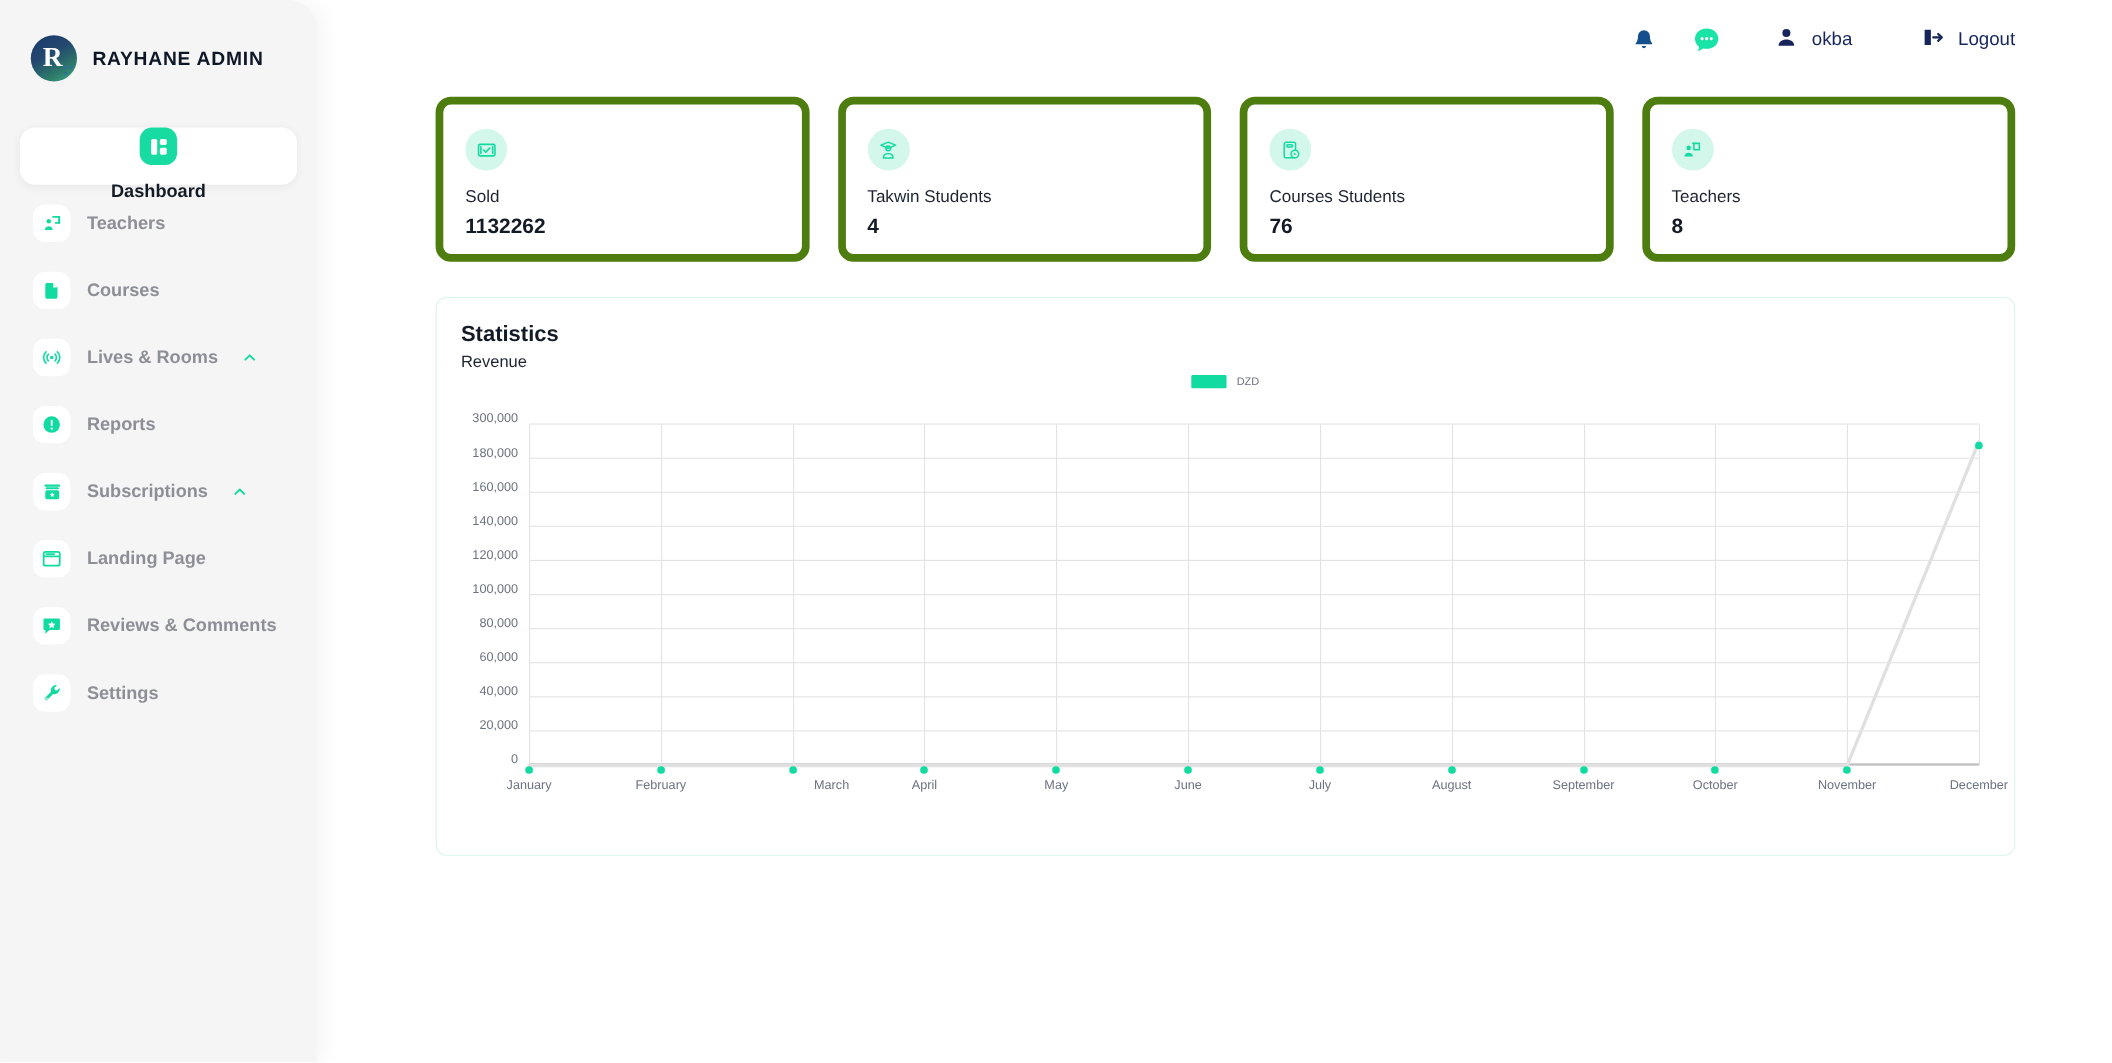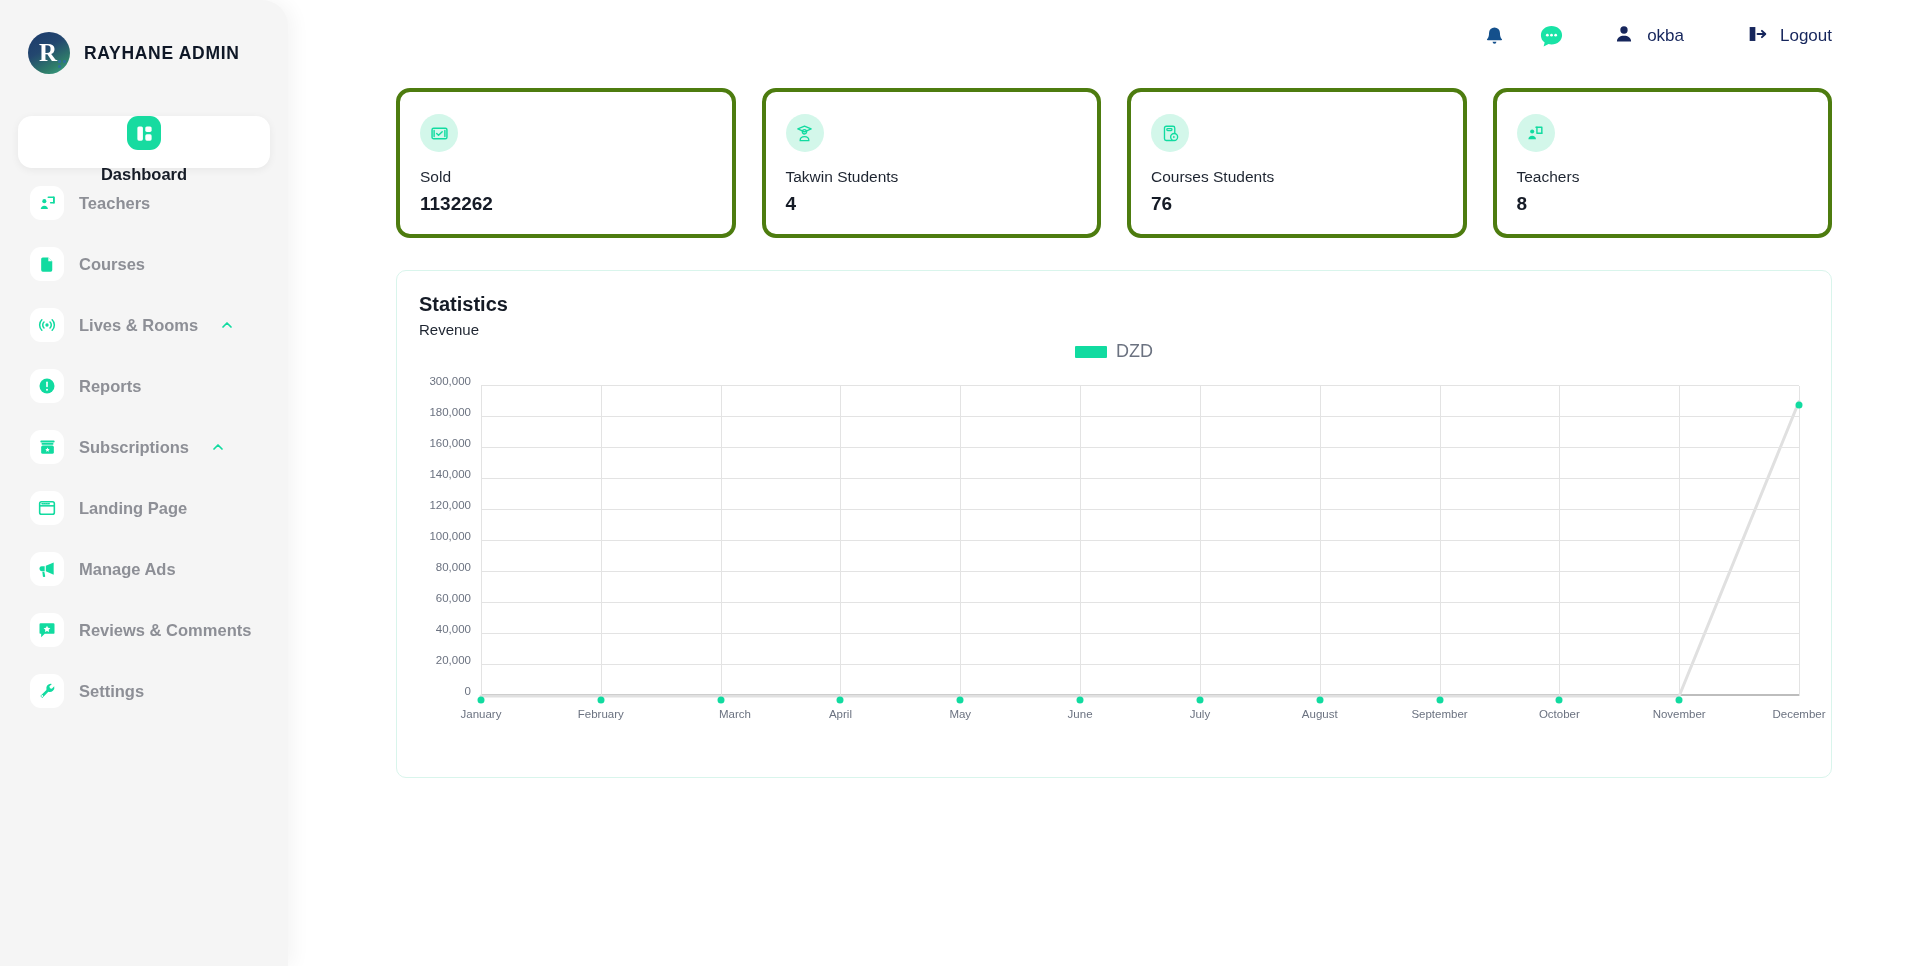--- a/index.html
+++ b/index.html
@@ -86,21 +86,21 @@
   .tb-user-name { font-size: 17px; color: #16265c; font-weight: 500; }
   .tb-logout { display: flex; align-items: center; gap: 12px; cursor: pointer; }
   .tb-logout-label { font-size: 17px; color: #16265c; font-weight: 500; }
 
   .content { padding: 16px 88px 0 108px; }
 
   
   .cards { display: flex; gap: 26px; }
   .card {
     flex: 1; height: 150px;
-    border: 4px solid #4d7c0f; border-radius: 14px;
+    border: 7px solid #4d7c0f; border-radius: 14px;
     background: #fff; padding: 22px 20px 0 20px;
   }
   .card-icon {
     width: 38px; height: 38px; border-radius: 50%;
     background: #d3f7ea; display: flex; align-items: center; justify-content: center;
   }
   .card-label { margin-top: 16px; font-size: 15.5px; color: #1d2430; }
   .card-value { margin-top: 7px; font-size: 19px; font-weight: 700; color: #151b26; }
 
   
@@ -111,21 +111,21 @@
     height: 508px; position: relative;
   }
   .panel-title { font-size: 20px; font-weight: 700; color: #151b26; }
   .panel-sub { font-size: 15px; color: #1d2430; margin-top: 5px; }
 
   .legend {
     position: absolute; top: 70px; left: 0; right: 0;
     display: flex; justify-content: center; align-items: center; gap: 9px;
   }
   .legend-swatch { width: 32px; height: 12px; background: #11dba0; border-radius: 1px; }
-  .legend-label { font-size: 18px; color: #6b7280; }
+  .legend-label { font-size: 10px; color: #6b7280; }
 
   .chart { position: relative; margin-top: 40px; height: 360px; }
   .plot {
     position: absolute; left: 62px; right: 8px; top: 8px; bottom: 42px;
   }
   .grid-h, .grid-v { position: absolute; background: #e3e3e3; }
   .grid-h { left: 0; right: 0; height: 1px; }
   .grid-v { top: 0; bottom: 0; width: 1px; }
   .axis-base { position: absolute; left: 0; right: 0; bottom: 0; height: 2px; background: #bdbdbd; }
   .ytick {
@@ -248,30 +248,20 @@
         <span class="nav-icon">
           <svg width="20" height="20" viewBox="0 0 24 24" fill="none" stroke="#11dba0" stroke-width="1.9">
               <rect x="3.2" y="4.5" width="17.6" height="15" rx="2.2"></rect>
               <path d="M3.2 9.4h17.6"></path>
               <path d="M6 6.9h9" stroke-dasharray="1.2 1.3" stroke-linecap="round"></path>
             </svg>
         </span>
         <span>Landing Page</span>
       </div>
 
-      <div class="nav-item">
-        <span class="nav-icon">
-          <svg width="20" height="20" viewBox="0 0 24 24" fill="#11dba0">
-              <path d="M20 4.2v14.6l-9.4-4V8.2z"></path>
-              <path d="M9.2 8.6H5.6A2.6 2.6 0 0 0 3 11.2v.8a2.6 2.6 0 0 0 2.6 2.6h3.6z"></path>
-              <path d="M6.4 15.2h2.4l1 5.1a1 1 0 0 1-1 1.2H8a1 1 0 0 1-1-.8z"></path>
-            </svg>
-        </span>
-        <span>Manage Ads</span>
-      </div>
 
       <div class="nav-item">
         <span class="nav-icon">
           <svg width="20" height="20" viewBox="0 0 24 24" fill="#11dba0">
               <path d="M4.4 4h15.2a1.4 1.4 0 0 1 1.4 1.4v9.8a1.4 1.4 0 0 1-1.4 1.4H9.3L5 20.6V16.6H4.4A1.4 1.4 0 0 1 3 15.2V5.4A1.4 1.4 0 0 1 4.4 4z"></path>
               <path d="M12 6.8l1.25 2.55 2.8.4-2.03 1.97.48 2.8L12 13.2l-2.5 1.32.48-2.8L7.95 9.75l2.8-.4z" fill="#fff"></path>
             </svg>
         </span>
         <span>Reviews &amp; Comments</span>
       </div>
@@ -418,21 +408,21 @@
               <div class="ytick" style="bottom: 241px;">160,000</div>
               <div class="grid-h" style="bottom: 279px;"></div>
               <div class="ytick" style="bottom: 272px;">180,000</div>
               <div class="grid-h" style="bottom: 310px;"></div>
               <div class="ytick" style="bottom: 303px;">300,000</div>
               <div class="grid-v" style="left: 0px;"></div>
               <div class="xtick" style="left: 0px;">January</div>
               <div class="grid-v" style="left: 119.818px;"></div>
               <div class="xtick" style="left: 119.818px;">February</div>
               <div class="grid-v" style="left: 239.636px;"></div>
-              <div class="xtick" style="left: 230px; padding-left: 48px;">March</div>
+              <div class="xtick" style="left: 251px; padding-left: 48px;">March</div>
               <div class="grid-v" style="left: 359.455px;"></div>
               <div class="xtick" style="left: 359.455px;">April</div>
               <div class="grid-v" style="left: 479.273px;"></div>
               <div class="xtick" style="left: 479.273px;">May</div>
               <div class="grid-v" style="left: 599.091px;"></div>
               <div class="xtick" style="left: 599.091px;">June</div>
               <div class="grid-v" style="left: 718.909px;"></div>
               <div class="xtick" style="left: 718.909px;">July</div>
               <div class="grid-v" style="left: 838.727px;"></div>
               <div class="xtick" style="left: 838.727px;">August</div>

